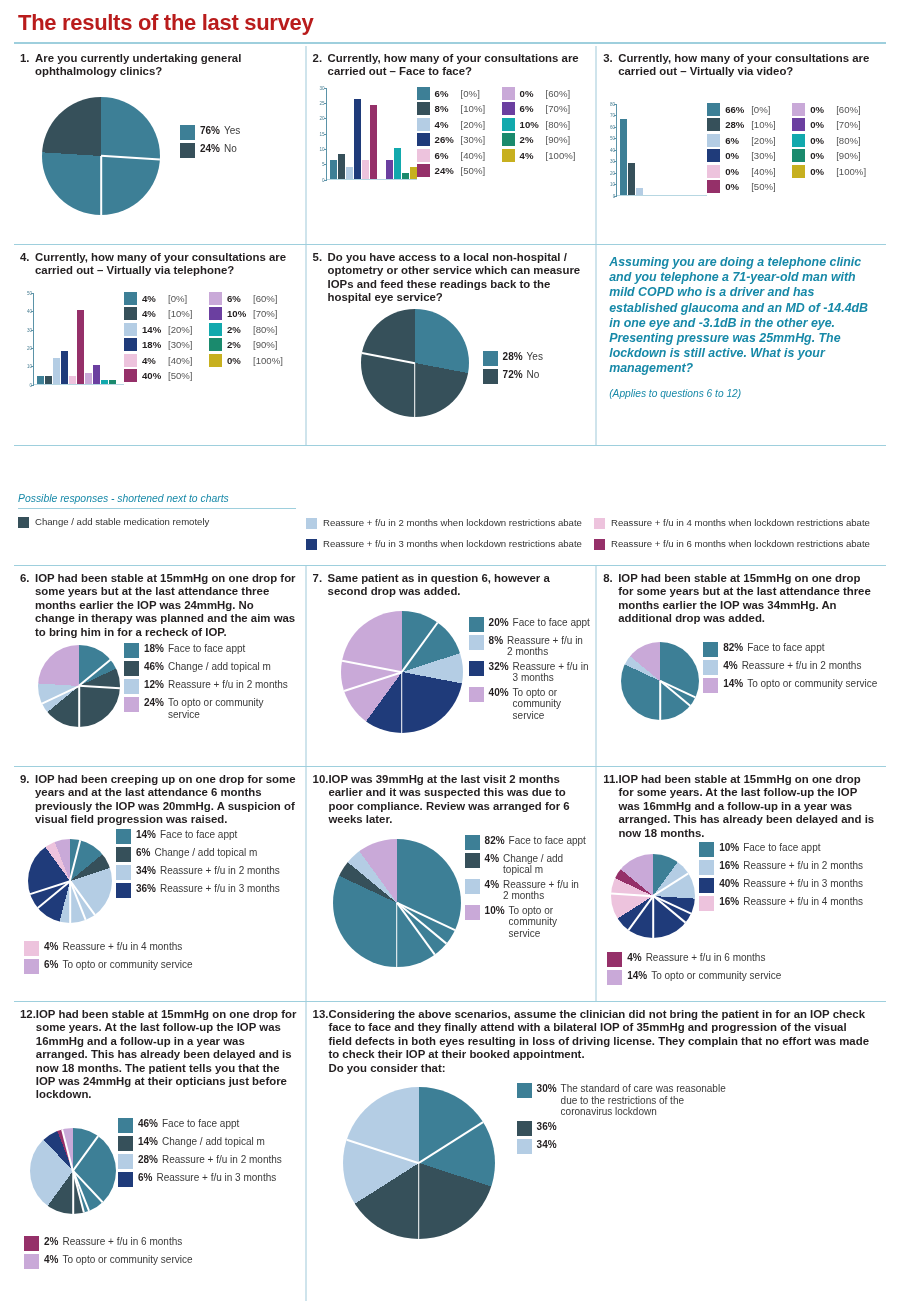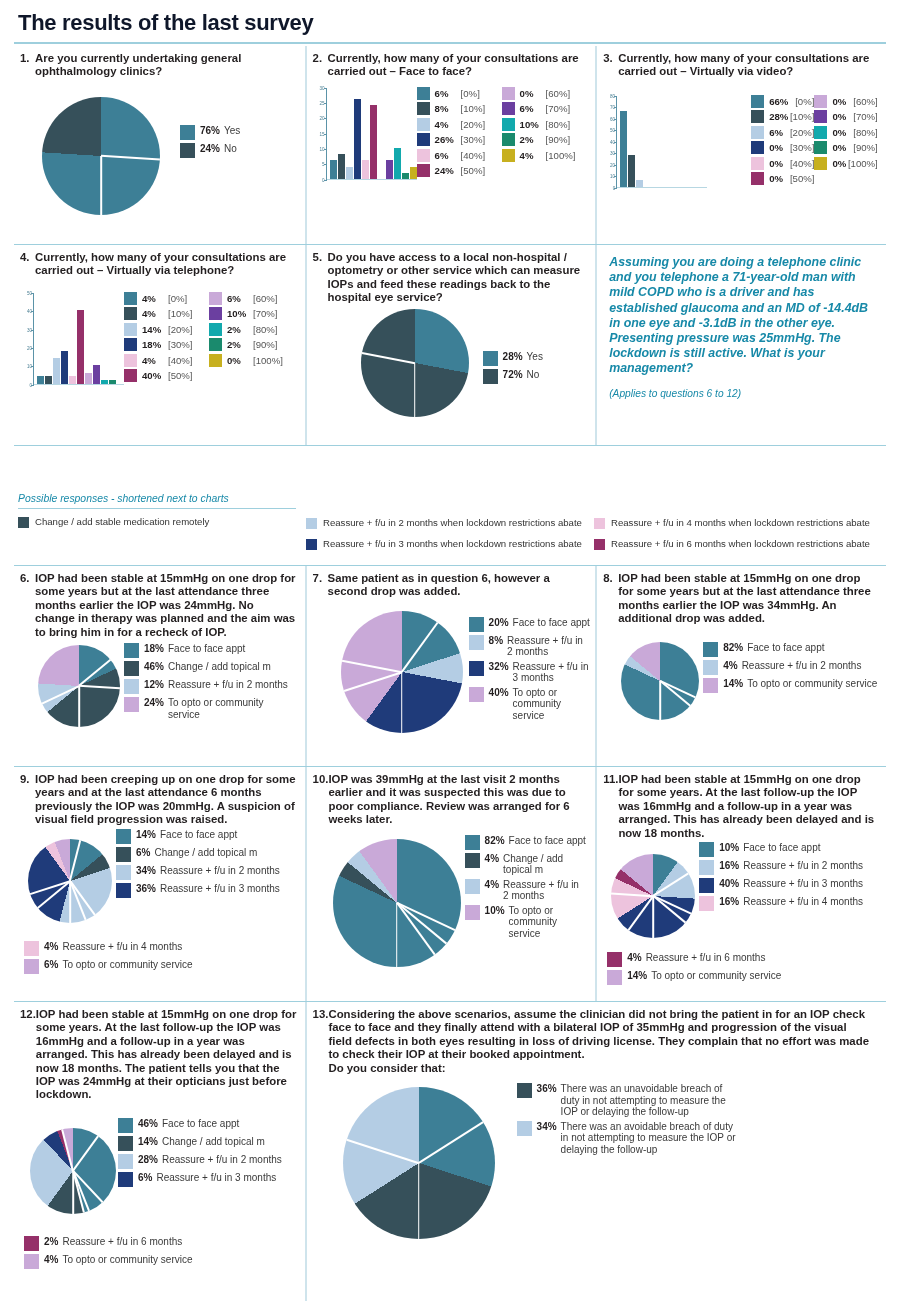--- a/index.html
+++ b/index.html
@@ -7,21 +7,21 @@
     width: 900px; height: 1301px;
     background: #ffffff;
     font-family: "Liberation Sans", sans-serif;
     color: #231f20;
     overflow: hidden;
   }
   .page { position: relative; width: 900px; height: 1301px; padding: 0 14px; }
 
   
   .main-title {
-    font-size: 22px; font-weight: bold; color: #0f172a;
+    font-size: 22px; font-weight: bold; color: #b91c1c;
     letter-spacing: -0.3px;
     padding: 10px 0 6px 4px;
   }
   .rule-top { height: 2px; background: #9ecfdd; margin-bottom: 2px; }
   .rule-thin { height: 1px; background: #9ecfdd; }
 
   
   .row { display: flex; }
   .cell { position: relative; padding: 6px 8px 4px 6px; }
   .cell + .cell { border-left: 2px solid #cfe4ec; }
@@ -217,21 +217,21 @@
             </div>
           </div>
       </div>
     </div>
 
     <div class="cell c3" style="height:198px;">
       <div class="qhead">
         <span class="qnum">3.</span>
         <span class="qtext">Currently, how many of your consultations are carried out – Virtually via video?</span>
       </div>
-      <div style="display:flex;margin-top:16px;gap:44px;">
+      <div style="display:flex;margin-top:24px;">
         <div class="barbox" style="width:104px;">
           <div class="axis">
               <span class="tick" style="top:92px">0</span>
               <span class="tick" style="top:80.5px">10</span>
               <span class="tick" style="top:69px">20</span>
               <span class="tick" style="top:57.5px">30</span>
               <span class="tick" style="top:46px">40</span>
               <span class="tick" style="top:34.5px">50</span>
               <span class="tick" style="top:23px">60</span>
               <span class="tick" style="top:11.5px">70</span>
@@ -812,27 +812,30 @@
         </span>
       </div>
       <div class="piewrap" style="height:190px;margin-top:4px;">
         <div class="pie" style="position: absolute; left: 30px; top: 8px; width: 152px; height: 152px; background: conic-gradient(rgb(61, 127, 150) 0deg, rgb(61, 127, 150) 108deg, rgb(54, 80, 90) 108deg, rgb(54, 80, 90) 237.6deg, rgb(180, 205, 228) 237.6deg, rgb(180, 205, 228) 360deg);">
             <i style="position:absolute;left:50%;top:50%;width:1.6px;height:50%;background:#fff;transform-origin:top center;transform:translateX(-50%) rotate(0deg);"></i>
             <i style="position:absolute;left:50%;top:50%;width:1.6px;height:50%;background:#fff;transform-origin:top center;transform:translateX(-50%) rotate(108deg);"></i>
             <i style="position:absolute;left:50%;top:50%;width:1.6px;height:50%;background:#fff;transform-origin:top center;transform:translateX(-50%) rotate(237.60000000000002deg);"></i>
           </div>
         <div class="legend" style="position:absolute;left:204px;top:4px;width:250px;">
             <div class="lgitem">
+              <span class="sw" style="background:#3d7f96"></span>
+              <span class="pct">30%</span>
+              <span class="lab" style="width:175px">The standard of care was reasonable due to the restrictions of the coronavirus lockdown</span>
+            </div>
+            <div class="lgitem">
               <span class="sw" style="background:#36505a"></span>
               <span class="pct">36%</span>
-              <span class="lab" style="width:175px">There was an unavoidable breach of duty in not attempting to measure the IOP or delaying the follow-up</span>
             </div>
             <div class="lgitem">
               <span class="sw" style="background:#b4cde4"></span>
               <span class="pct">34%</span>
-              <span class="lab" style="width:175px">There was an avoidable breach of duty in not attempting to measure the IOP or delaying the follow-up</span>
             </div>
           </div>
       </div>
     </div>
   </div>
 
 </div>
 
 </body></html>

